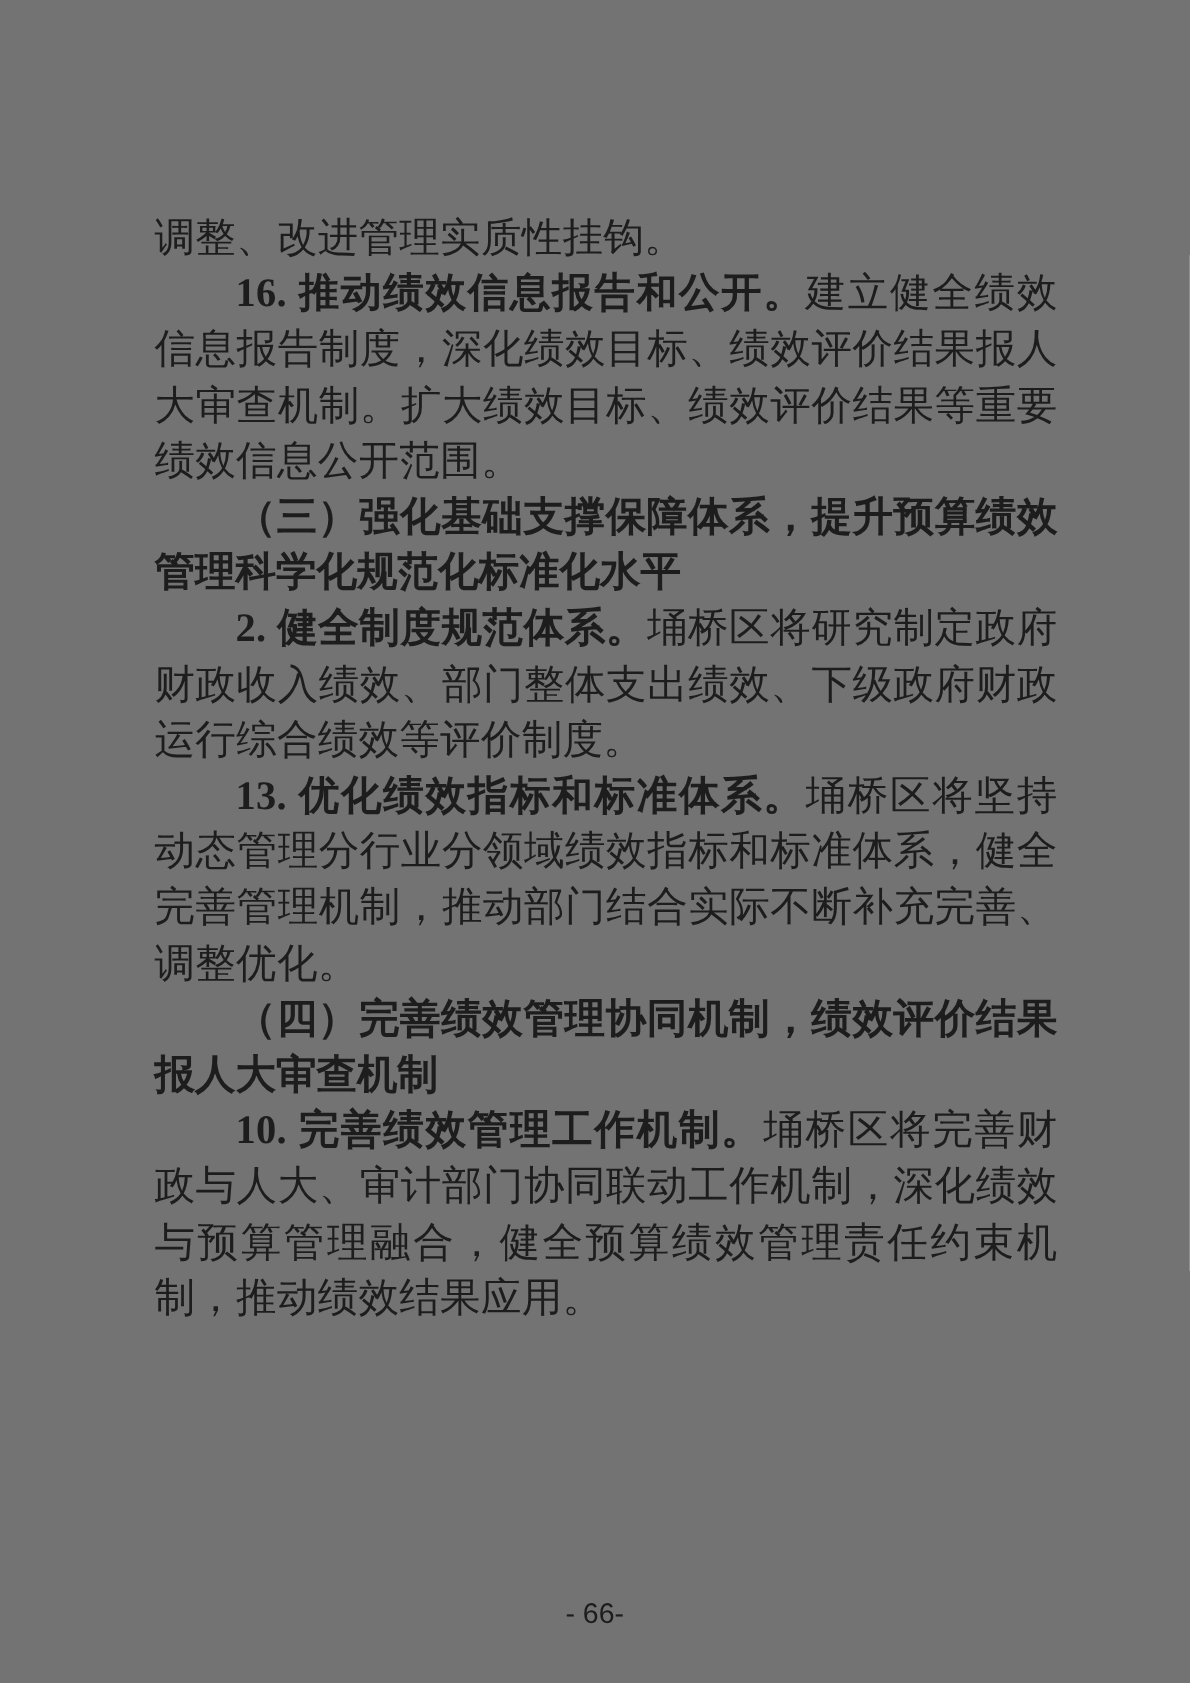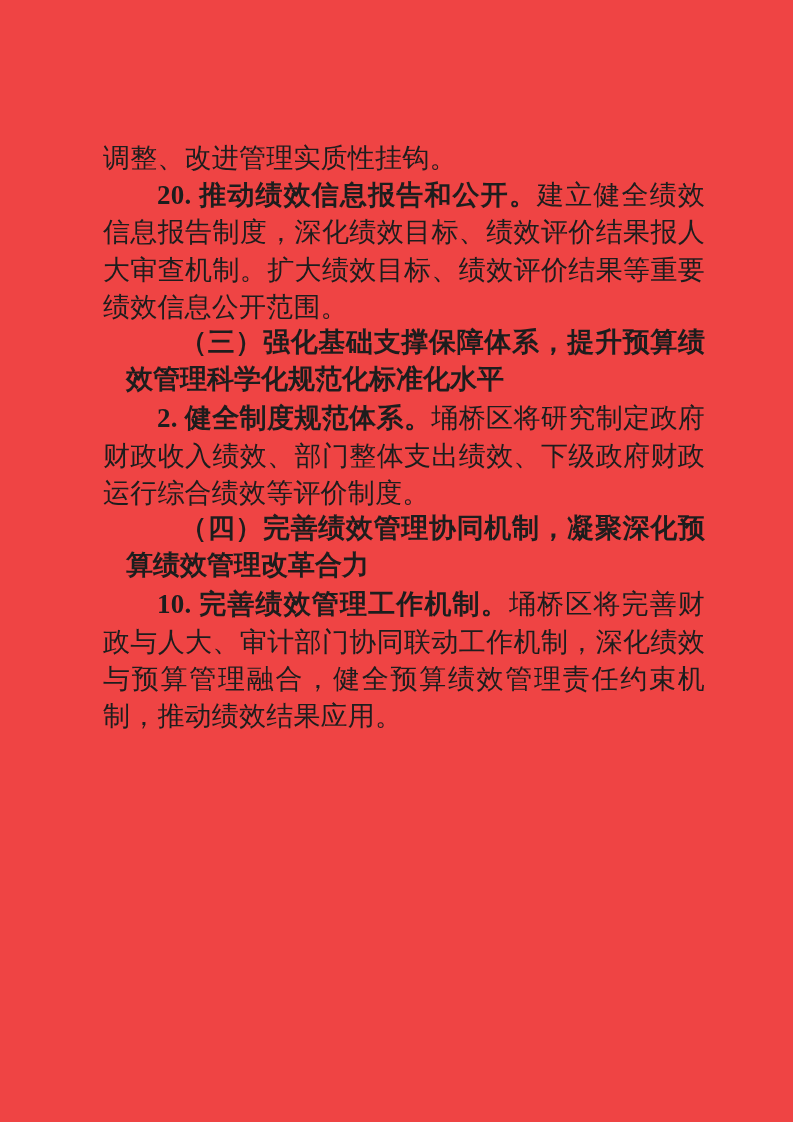--- a/index.html
+++ b/index.html
@@ -2,21 +2,21 @@
 <html><head>
 <meta charset="utf-8">
 <style>
   html, body { margin: 0; padding: 0; }
   body { background: #e8e8e8; }
   .page {
     position: relative;
     width: 793px;
     height: 1122px;
     margin: 0 auto;
-    background: #ef4444;
+    background: #737373;
     overflow: hidden;
     font-family: "Liberation Serif", serif;
     color: #1d1d1d;
   }
   .content {
     position: absolute;
     left: 103px;
     top: 140px;
     width: 602px;
   }
@@ -26,23 +26,22 @@
     line-height: 37.2px;
     text-align: justify;
     text-justify: inter-ideograph;
     text-indent: 2em;
     letter-spacing: 0.2px;
   }
   .content p.no-indent { text-indent: 0; }
   .lead { font-weight: 700; }
   .content p.heading {
     font-weight: 700;
-    font-family: Liberation Mono, monospace;
+    font-family: Liberation Sans, sans-serif;
     letter-spacing: 0;
-    margin-left: 23px;
   }
   .footer {
     position: absolute;
     left: 0;
     right: 0;
     top: 1066px;
     text-align: center;
     font-family: "Liberation Sans", sans-serif;
     font-size: 19px;
     color: #1d1d1d;
@@ -52,37 +51,43 @@
 <body>
 
 <div class="page">
   <main class="content">
 
     <p class="no-indent">
       <span>调整、改进管理实质性挂钩。</span>
     </p>
 
     <p>
-      <span class="lead">20. 推动绩效信息报告和公开。</span><span>建立健全绩效信息报告制度，深化绩效目标、绩效评价结果报人大审查机制。扩大绩效目标、绩效评价结果等重要绩效信息公开范围。</span>
+      <span class="lead">16. 推动绩效信息报告和公开。</span><span>建立健全绩效信息报告制度，深化绩效目标、绩效评价结果报人大审查机制。扩大绩效目标、绩效评价结果等重要绩效信息公开范围。</span>
     </p>
 
     <p class="heading">
       <span>（三）强化基础支撑保障体系，提升预算绩效管理科学化规范化标准化水平</span>
     </p>
 
     <p>
       <span class="lead">2. 健全制度规范体系。</span><span>埇桥区将研究制定政府财政收入绩效、部门整体支出绩效、下级政府财政运行综合绩效等评价制度。</span>
     </p>
 
+    <p>
+      <span class="lead">13. 优化绩效指标和标准体系。</span><span>埇桥区将坚持动态管理分行业分领域绩效指标和标准体系，健全完善管理机制，推动部门结合实际不断补充完善、调整优化。</span>
+    </p>
 
 
 
     <p class="heading">
-      <span>（四）完善绩效管理协同机制，凝聚深化预算绩效管理改革合力</span>
+      <span>（四）完善绩效管理协同机制，绩效评价结果报人大审查机制</span>
     </p>
 
     <p>
       <span class="lead">10. 完善绩效管理工作机制。</span><span>埇桥区将完善财政与人大、审计部门协同联动工作机制，深化绩效与预算管理融合，健全预算绩效管理责任约束机制，推动绩效结果应用。</span>
     </p>
 
   </main>
 
+  <div class="footer">
+    <span>- 66-</span>
+  </div>
 </div>
 
 </body></html>

